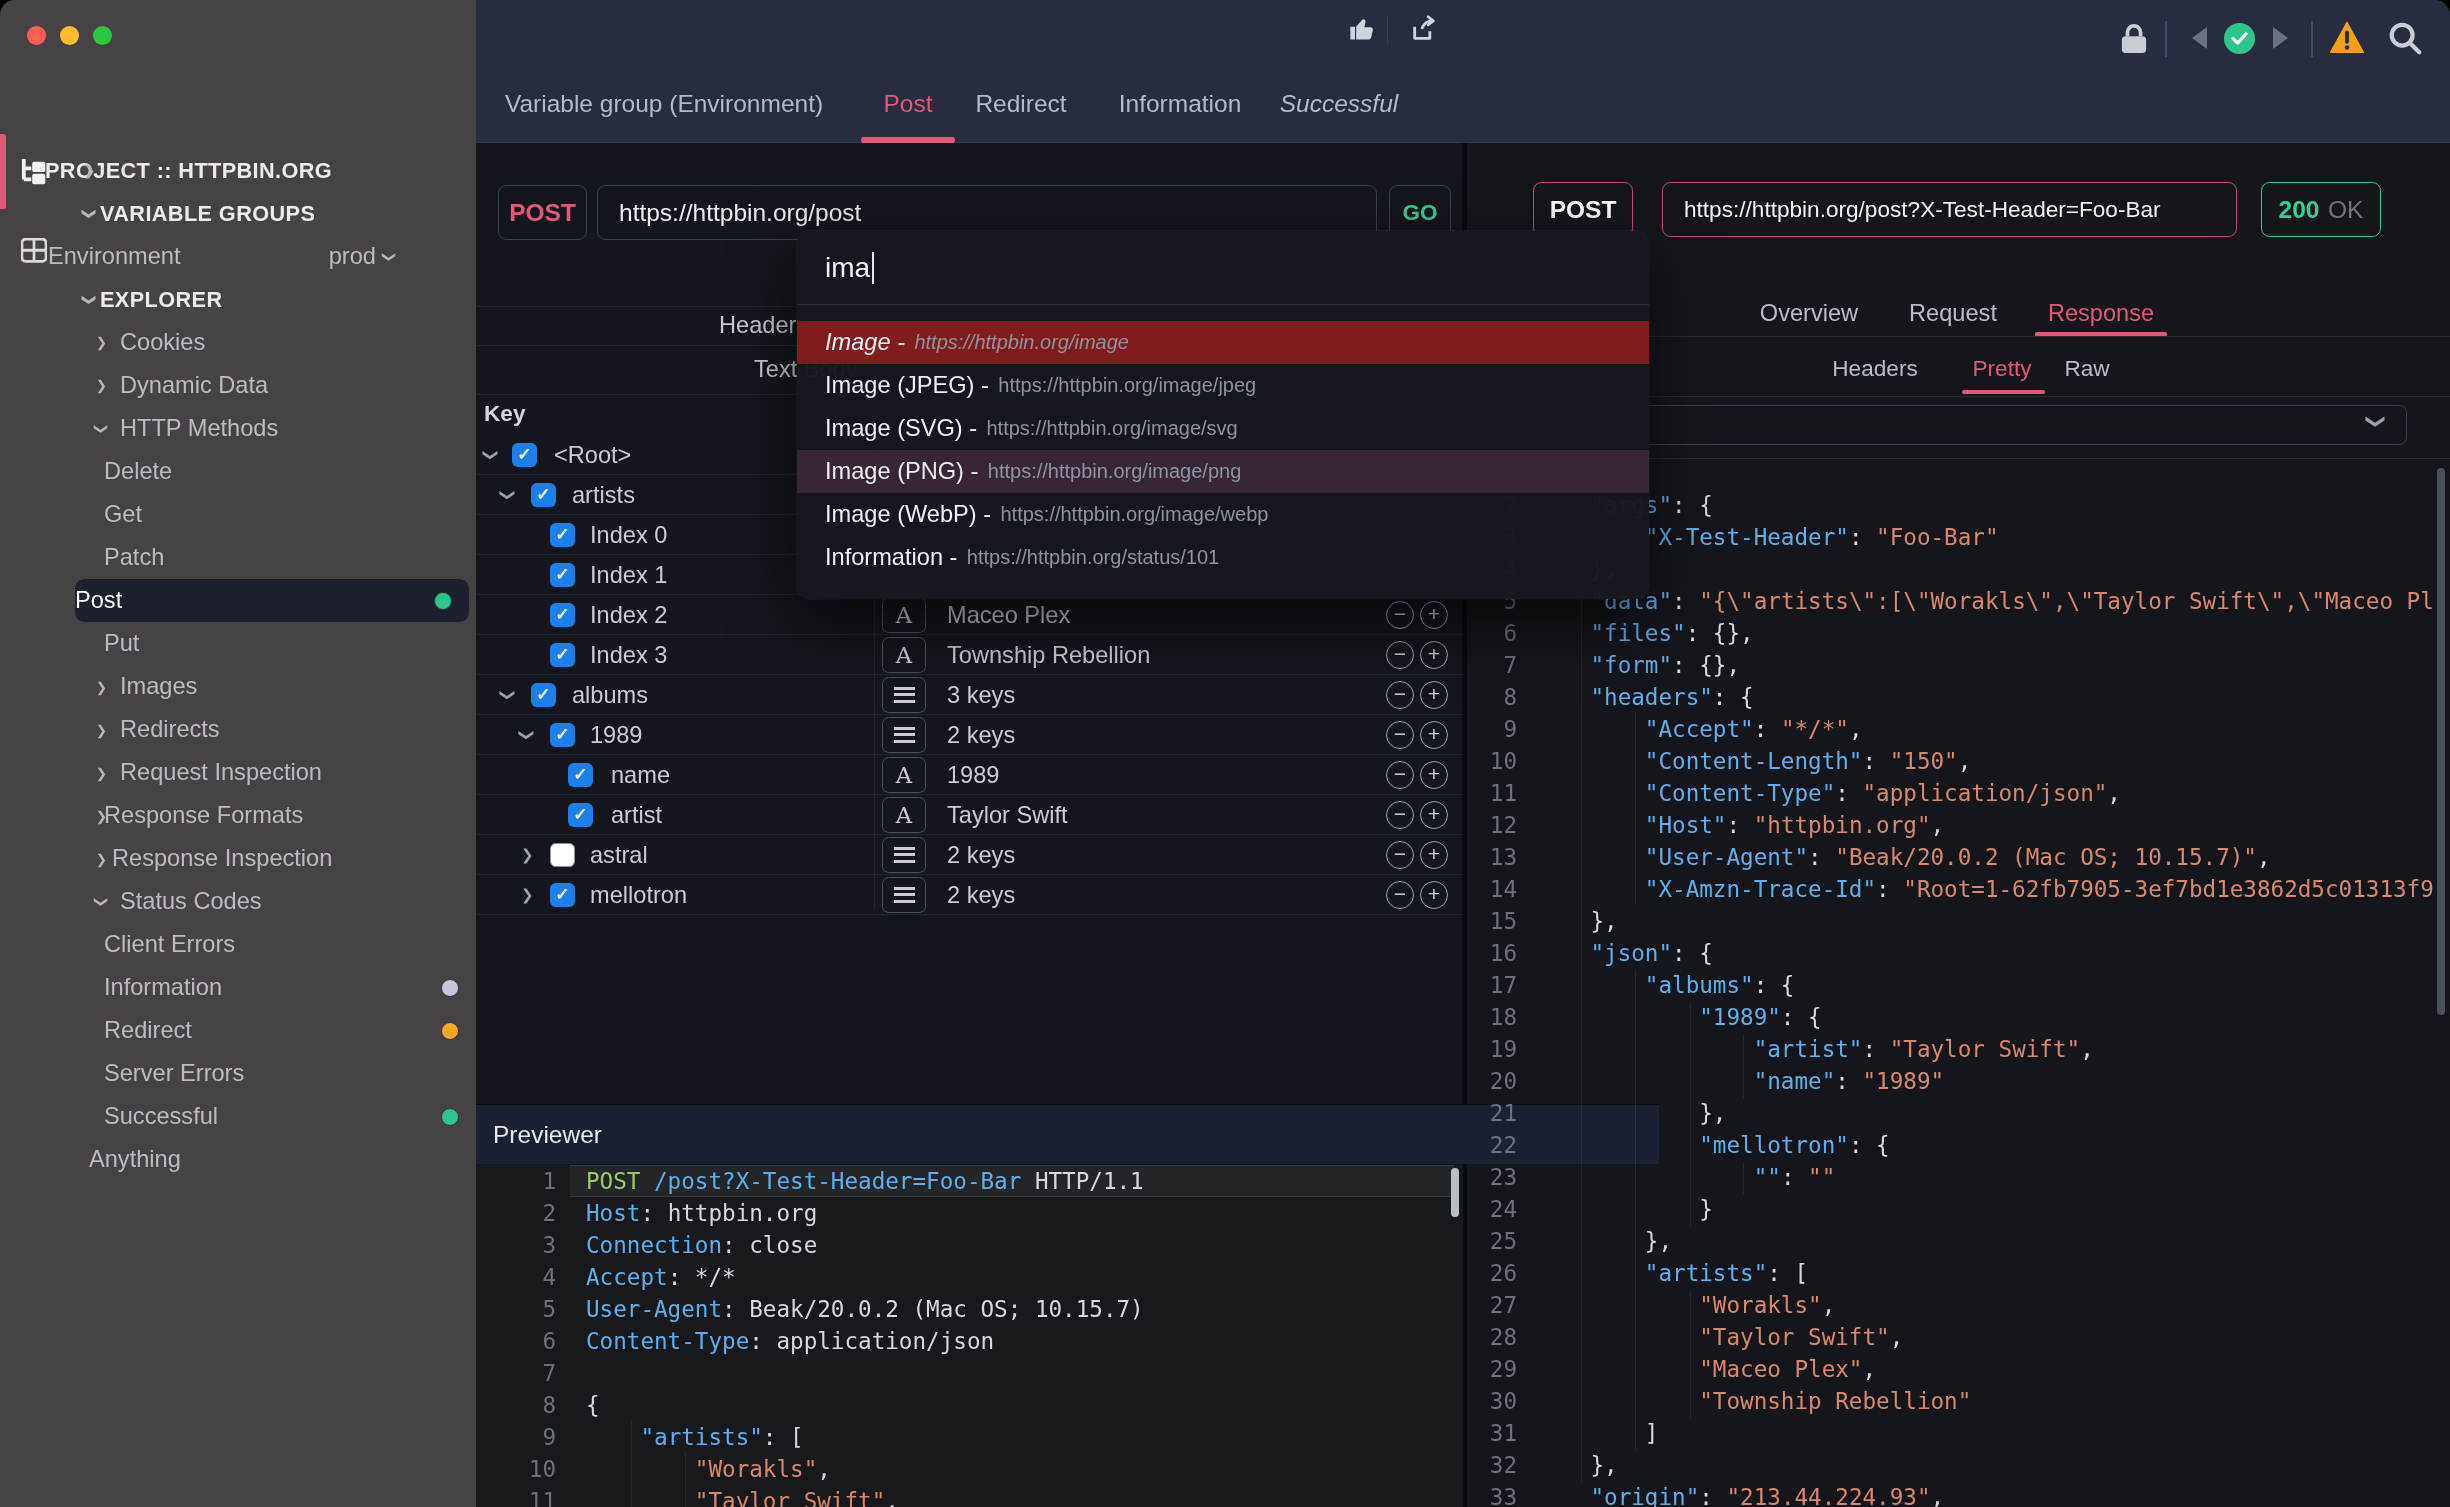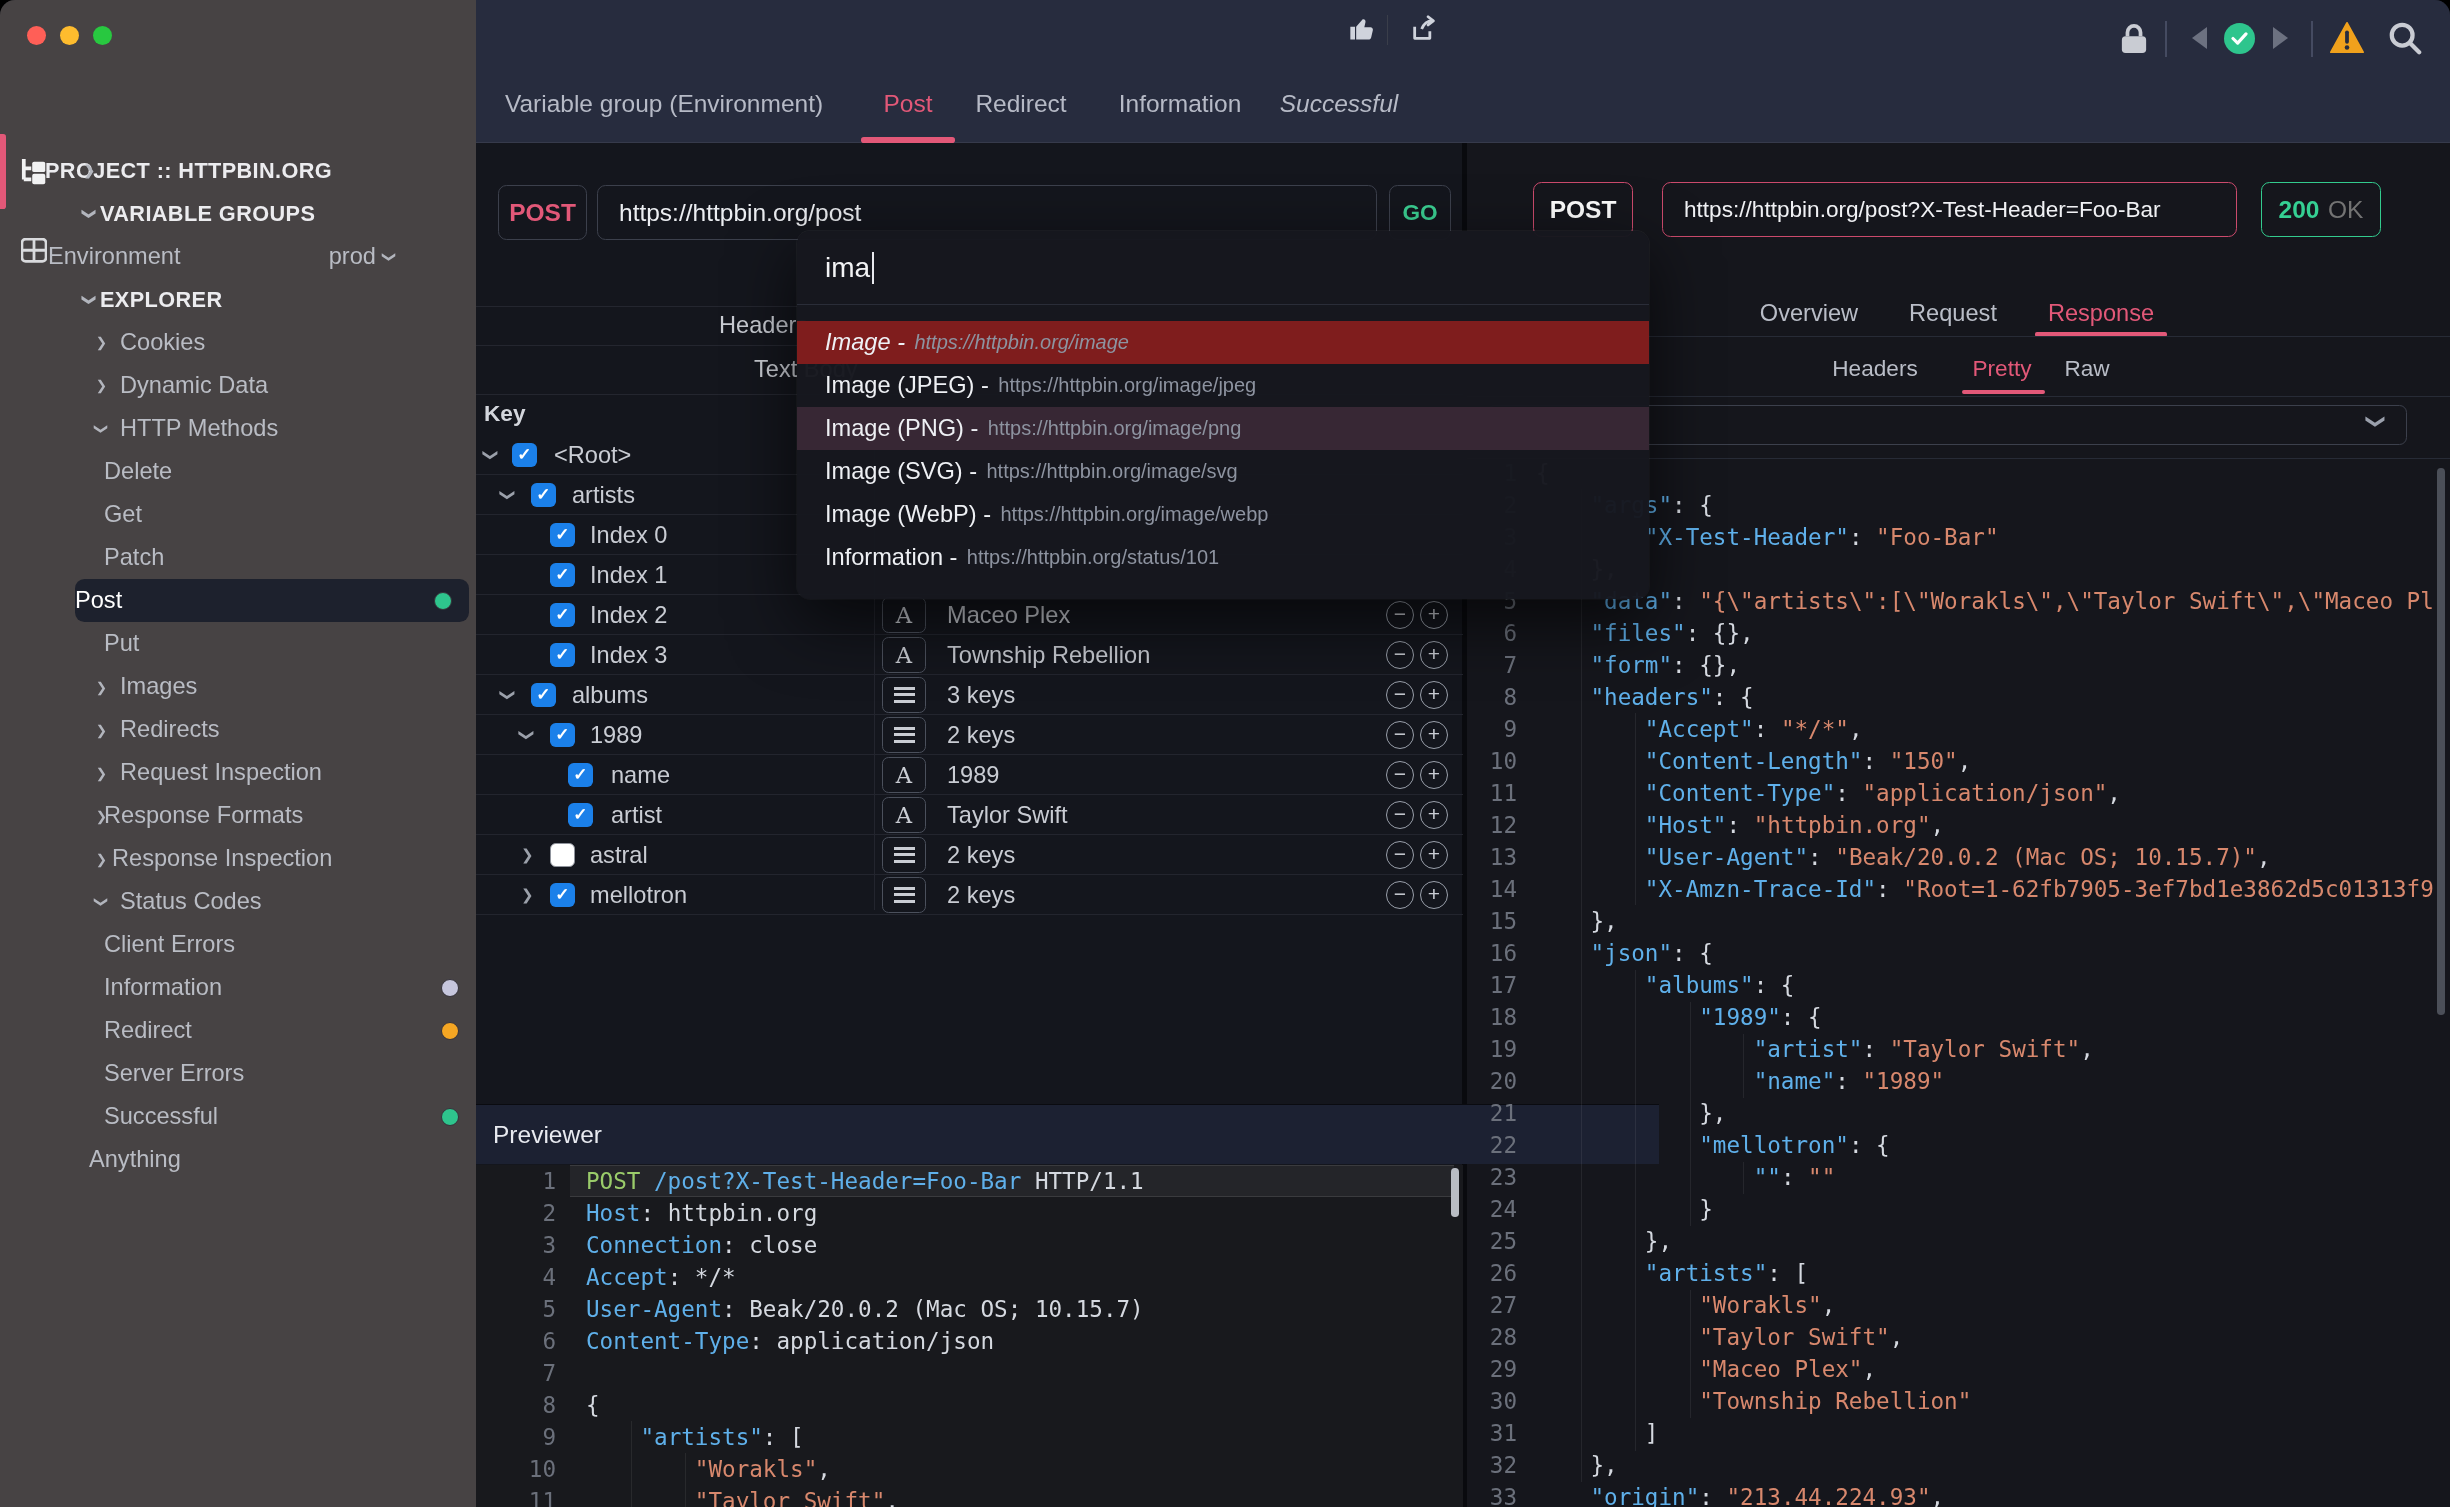--- a/index.html
+++ b/index.html
@@ -508,27 +508,27 @@
     <div id="ac-div"></div>
     <div id="ac-list">
         <div class="ac-item hl1">
           <span class="ac-name">Image - </span>
           <span class="ac-url">https://httpbin.org/image</span>
         </div>
         <div class="ac-item">
           <span class="ac-name">Image (JPEG) - </span>
           <span class="ac-url">https://httpbin.org/image/jpeg</span>
         </div>
+        <div class="ac-item">
+          <span class="ac-name">Image (SVG) - </span>
+          <span class="ac-url">https://httpbin.org/image/svg</span>
+        </div>
         <div class="ac-item hl3">
           <span class="ac-name">Image (PNG) - </span>
           <span class="ac-url">https://httpbin.org/image/png</span>
-        </div>
-        <div class="ac-item">
-          <span class="ac-name">Image (SVG) - </span>
-          <span class="ac-url">https://httpbin.org/image/svg</span>
         </div>
         <div class="ac-item">
           <span class="ac-name">Image (WebP) - </span>
           <span class="ac-url">https://httpbin.org/image/webp</span>
         </div>
         <div class="ac-item">
           <span class="ac-name">Information - </span>
           <span class="ac-url">https://httpbin.org/status/101</span>
         </div>
       </div>

